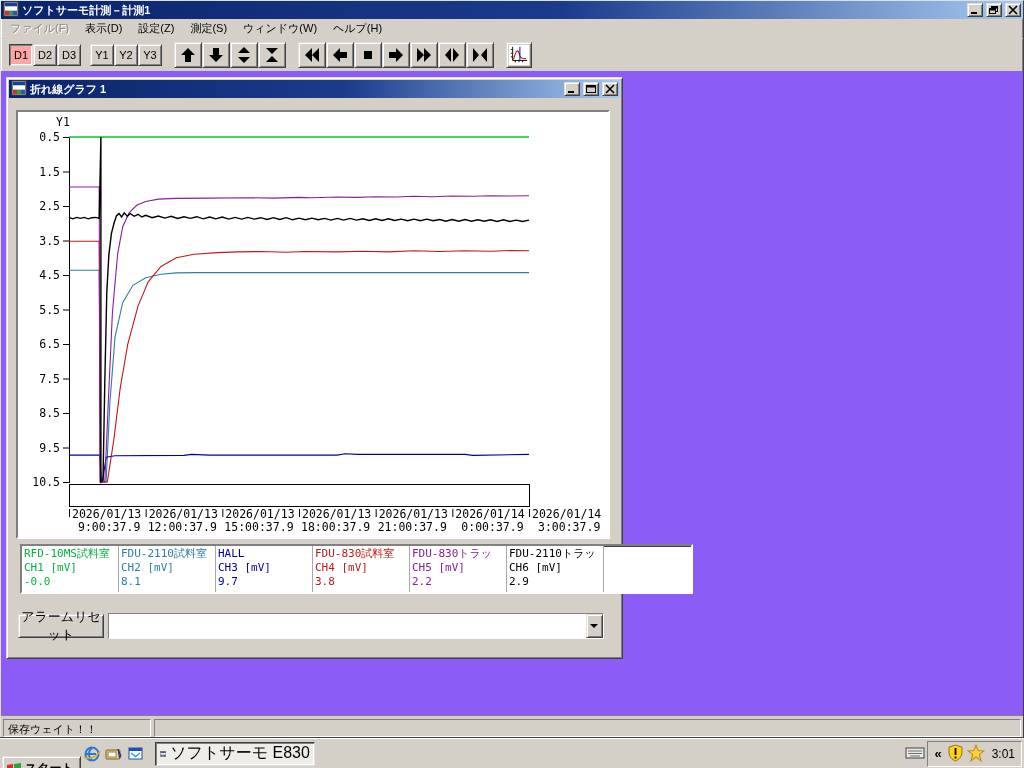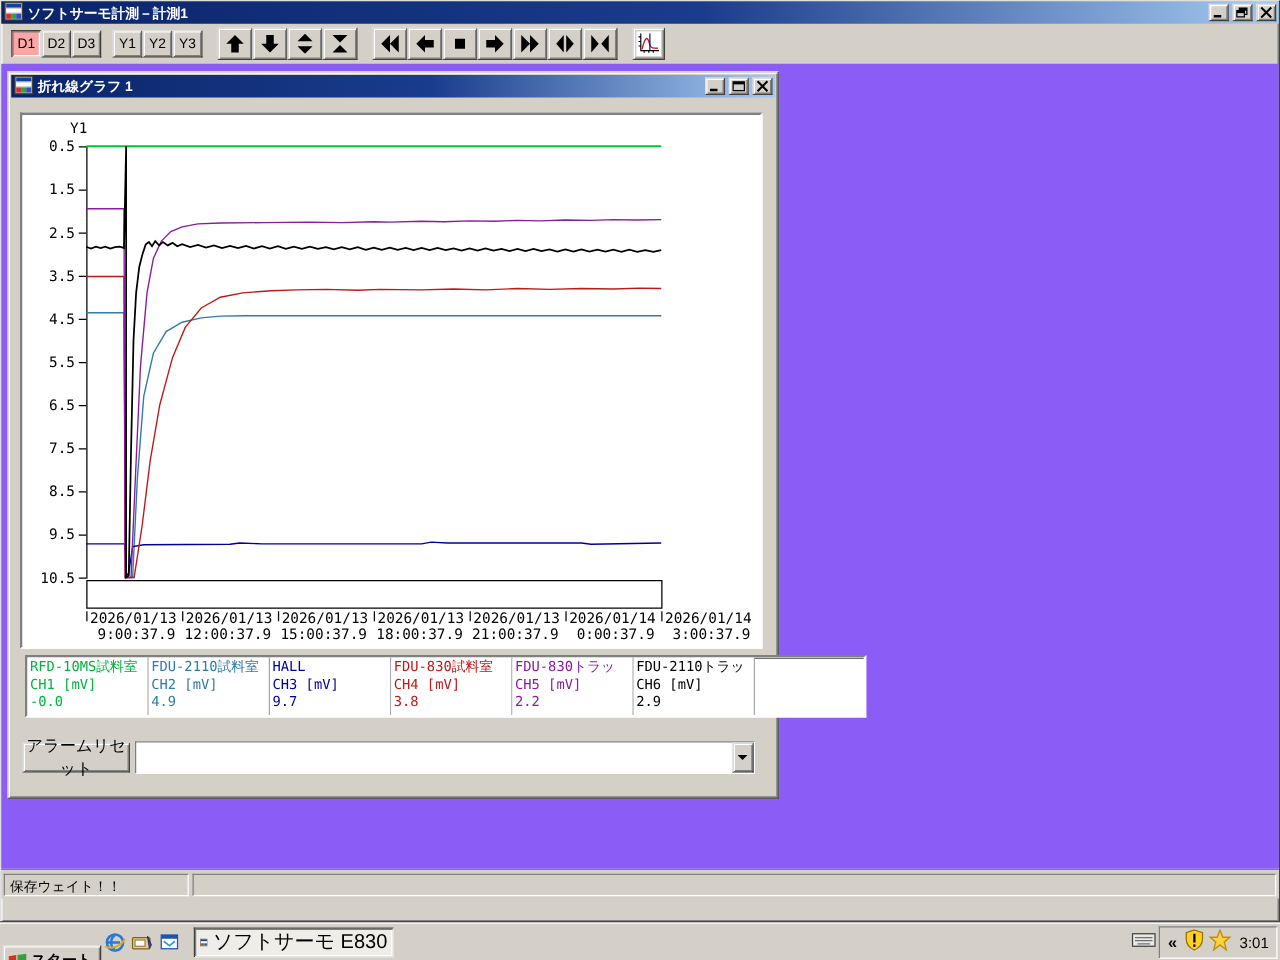--- a/index.html
+++ b/index.html
@@ -103,20 +103,28 @@
           <rect x="1.5" y="3.5" width="6" height="2" fill="#000"></rect>
       </svg>
     </span>
     <span class="tb-btn btn3d">
       <svg width="12" height="10" viewBox="0 0 12 10">
           <path d="M2 1 L10 9 M10 1 L2 9" stroke="#000" stroke-width="1.6"></path>
         </svg>
     </span>
   </div>
 
+  <div id="menubar">
+      <div class="menu-item disabled">ファイル(F)</div>
+      <div class="menu-item">表示(D)</div>
+      <div class="menu-item">設定(Z)</div>
+      <div class="menu-item">測定(S)</div>
+      <div class="menu-item">ウィンドウ(W)</div>
+      <div class="menu-item">ヘルプ(H)</div>
+    </div>
   <div id="toolbar">
       <button class="tbtn btn3d pressed">D1</button>
       <button class="tbtn btn3d">D2</button>
       <button class="tbtn btn3d">D3</button>
       <span class="tgap" style="width: 9px;"></span>
       <button class="tbtn btn3d">Y1</button>
       <button class="tbtn btn3d">Y2</button>
       <button class="tbtn btn3d">Y3</button>
       <span class="tgap" style="width: 12px;"></span>
       <button class="abtn btn3d">
@@ -283,21 +291,21 @@
 
       <div id="legend-panel" class="sunkenw">
           <div class="legend-cell" style="color: rgb(0, 180, 60);">
             <div>RFD-10MS試料室</div>
             <div>CH1 [mV]</div>
             <div>-0.0</div>
           </div>
           <div class="legend-cell" style="color: rgb(46, 124, 168);">
             <div>FDU-2110試料室</div>
             <div>CH2 [mV]</div>
-            <div>4.9</div>
+            <div>8.1</div>
           </div>
           <div class="legend-cell" style="color: rgb(0, 0, 160);">
             <div>HALL</div>
             <div>CH3 [mV]</div>
             <div>9.7</div>
           </div>
           <div class="legend-cell" style="color: rgb(192, 24, 24);">
             <div>FDU-830試料室</div>
             <div>CH4 [mV]</div>
             <div>3.8</div>

